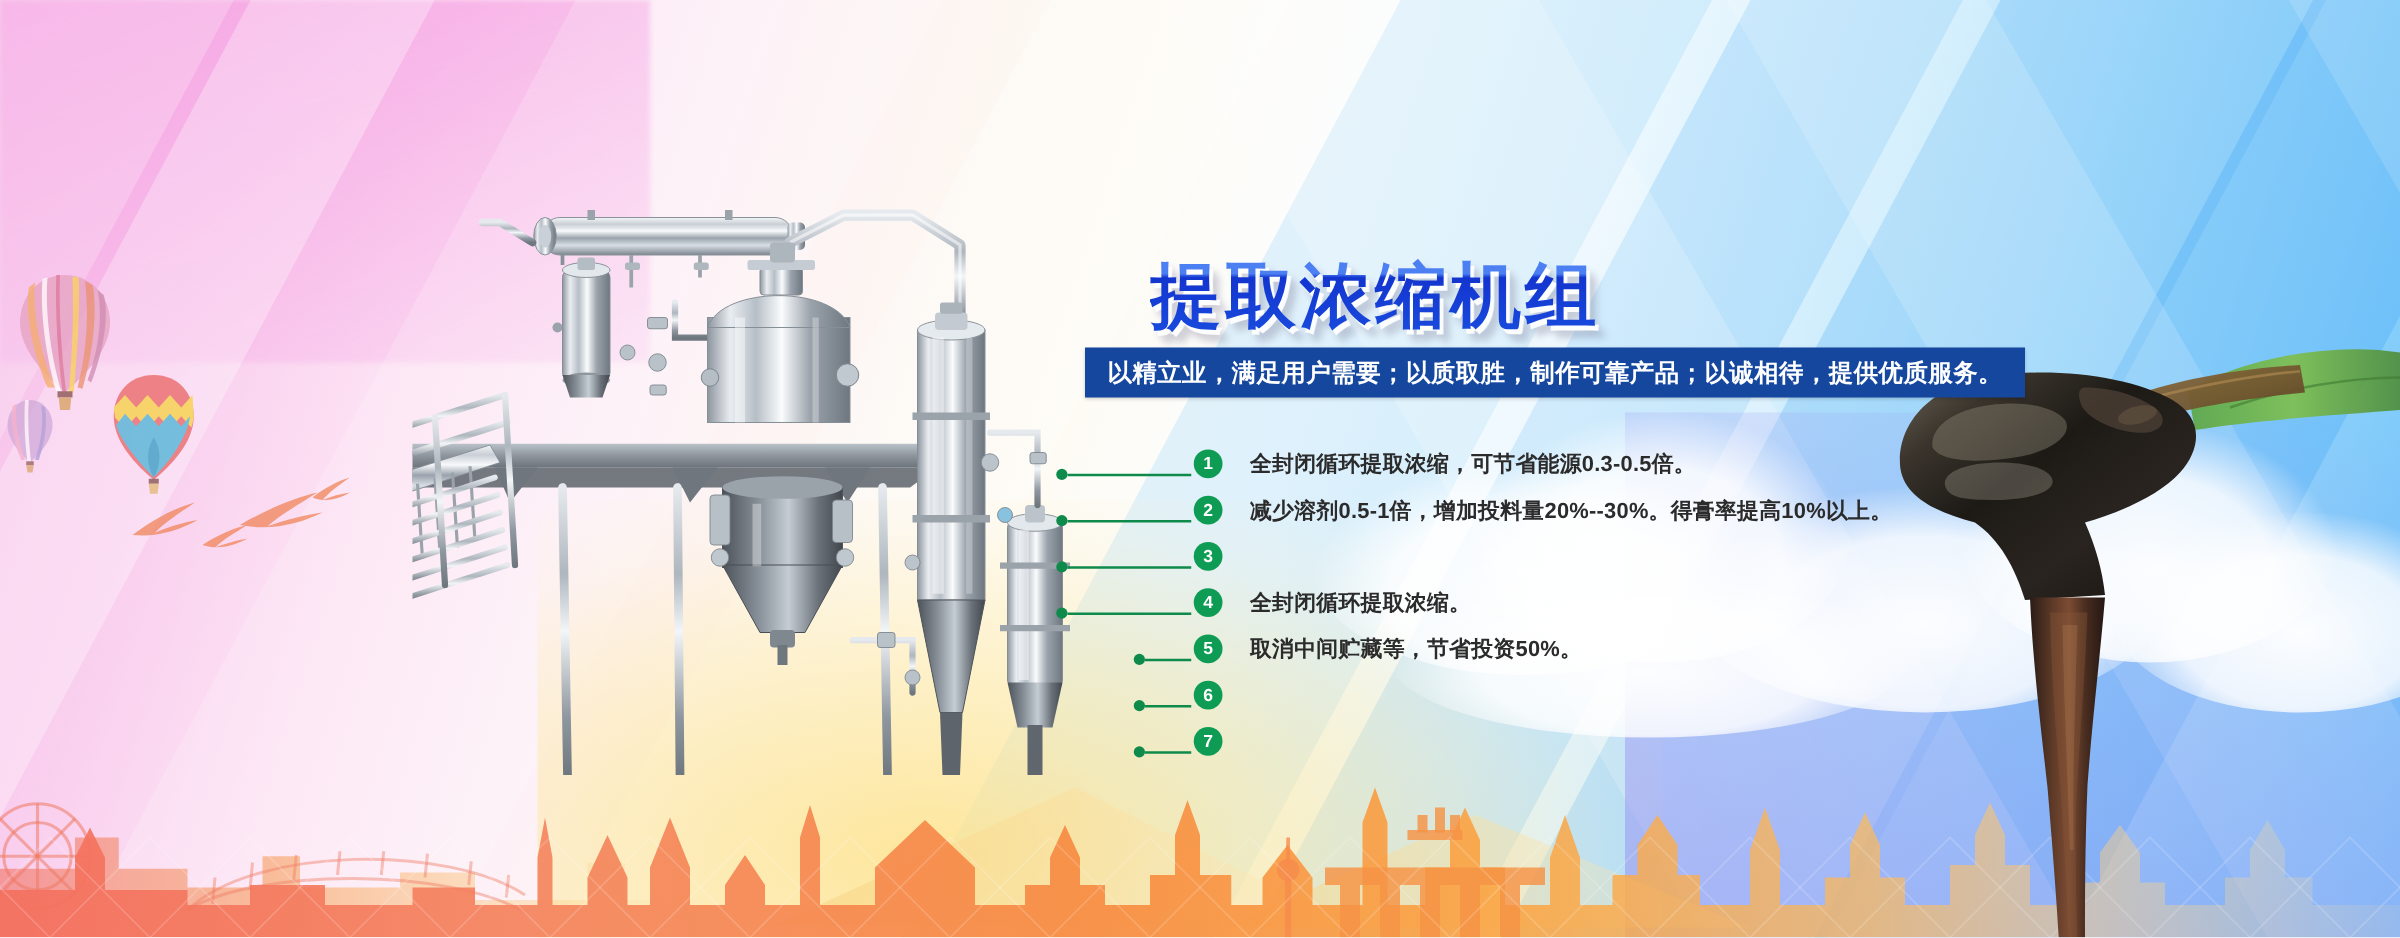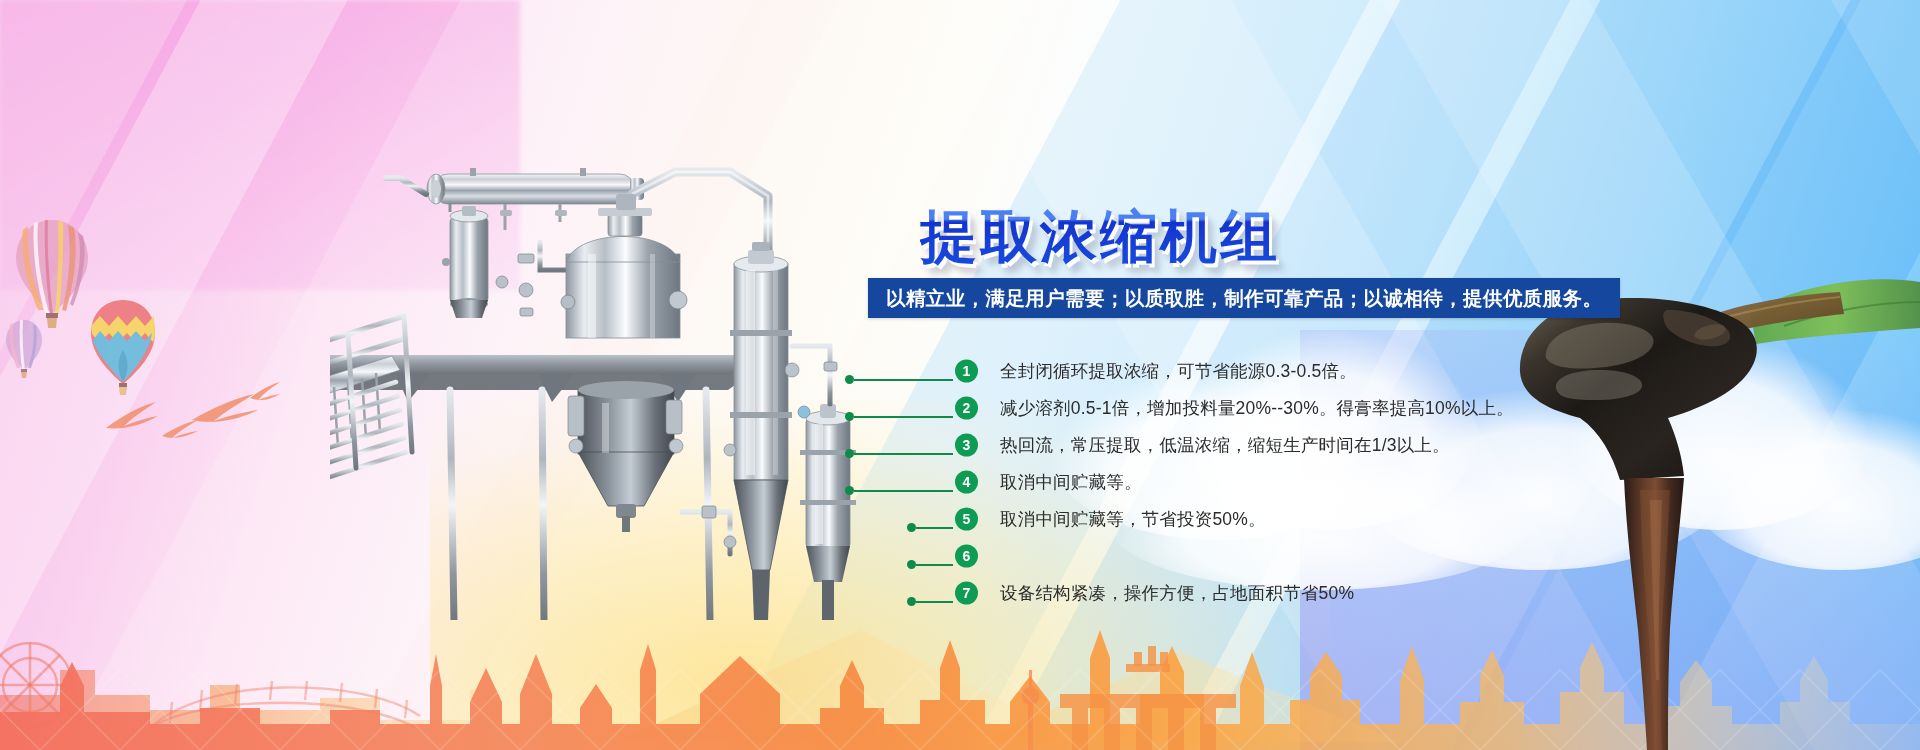--- a/index.html
+++ b/index.html
@@ -175,21 +175,21 @@
     background: #0e9c55;
     color: #fff;
     font-size: 14px; font-weight: bold;
     display: flex; align-items: center; justify-content: center;
     line-height: 1;
   }
   .feature-text {
     position: absolute; left: 155px; top: 50%;
     transform: translateY(-50%);
     font-size: 17.5px;
-    font-weight: normal;
+    font-weight: bold;
     color: #2b2b2b;
     white-space: nowrap;
     letter-spacing: .2px;
   }
   
   .long .connector { width: 108px; }
   .long .connector .line { width: 99px; }
   .short .connector { left: 62px; width: 46px; }
   .short .connector .line { width: 37px; }
 </style>
@@ -674,30 +674,29 @@
       <span class="num-badge">2</span>
       <span class="feature-text">减少溶剂0.5-1倍，增加投料量20%--30%。得膏率提高10%以上。</span>
     </div>
 
     <div class="feature-row long">
       <span class="connector">
         <span class="dot"></span>
         <span class="line"></span>
       </span>
       <span class="num-badge">3</span>
-      <span class="feature-text">热回流，常压提取，低温浓缩，缩短生产时间在1/3以上。</span>
     </div>
 
     <div class="feature-row long">
       <span class="connector">
         <span class="dot"></span>
         <span class="line"></span>
       </span>
       <span class="num-badge">4</span>
-      <span class="feature-text">取消中间贮藏等。</span>
+      <span class="feature-text">全封闭循环提取浓缩。</span>
     </div>
 
     <div class="feature-row short">
       <span class="connector">
         <span class="dot"></span>
         <span class="line"></span>
       </span>
       <span class="num-badge">5</span>
       <span class="feature-text">取消中间贮藏等，节省投资50%。</span>
     </div>
@@ -709,18 +708,17 @@
       </span>
       <span class="num-badge">6</span>
     </div>
 
     <div class="feature-row short">
       <span class="connector">
         <span class="dot"></span>
         <span class="line"></span>
       </span>
       <span class="num-badge">7</span>
-      <span class="feature-text">设备结构紧凑，操作方便，占地面积节省50%</span>
     </div>
 
   </div>
 
 </div>
 
 </body></html>

